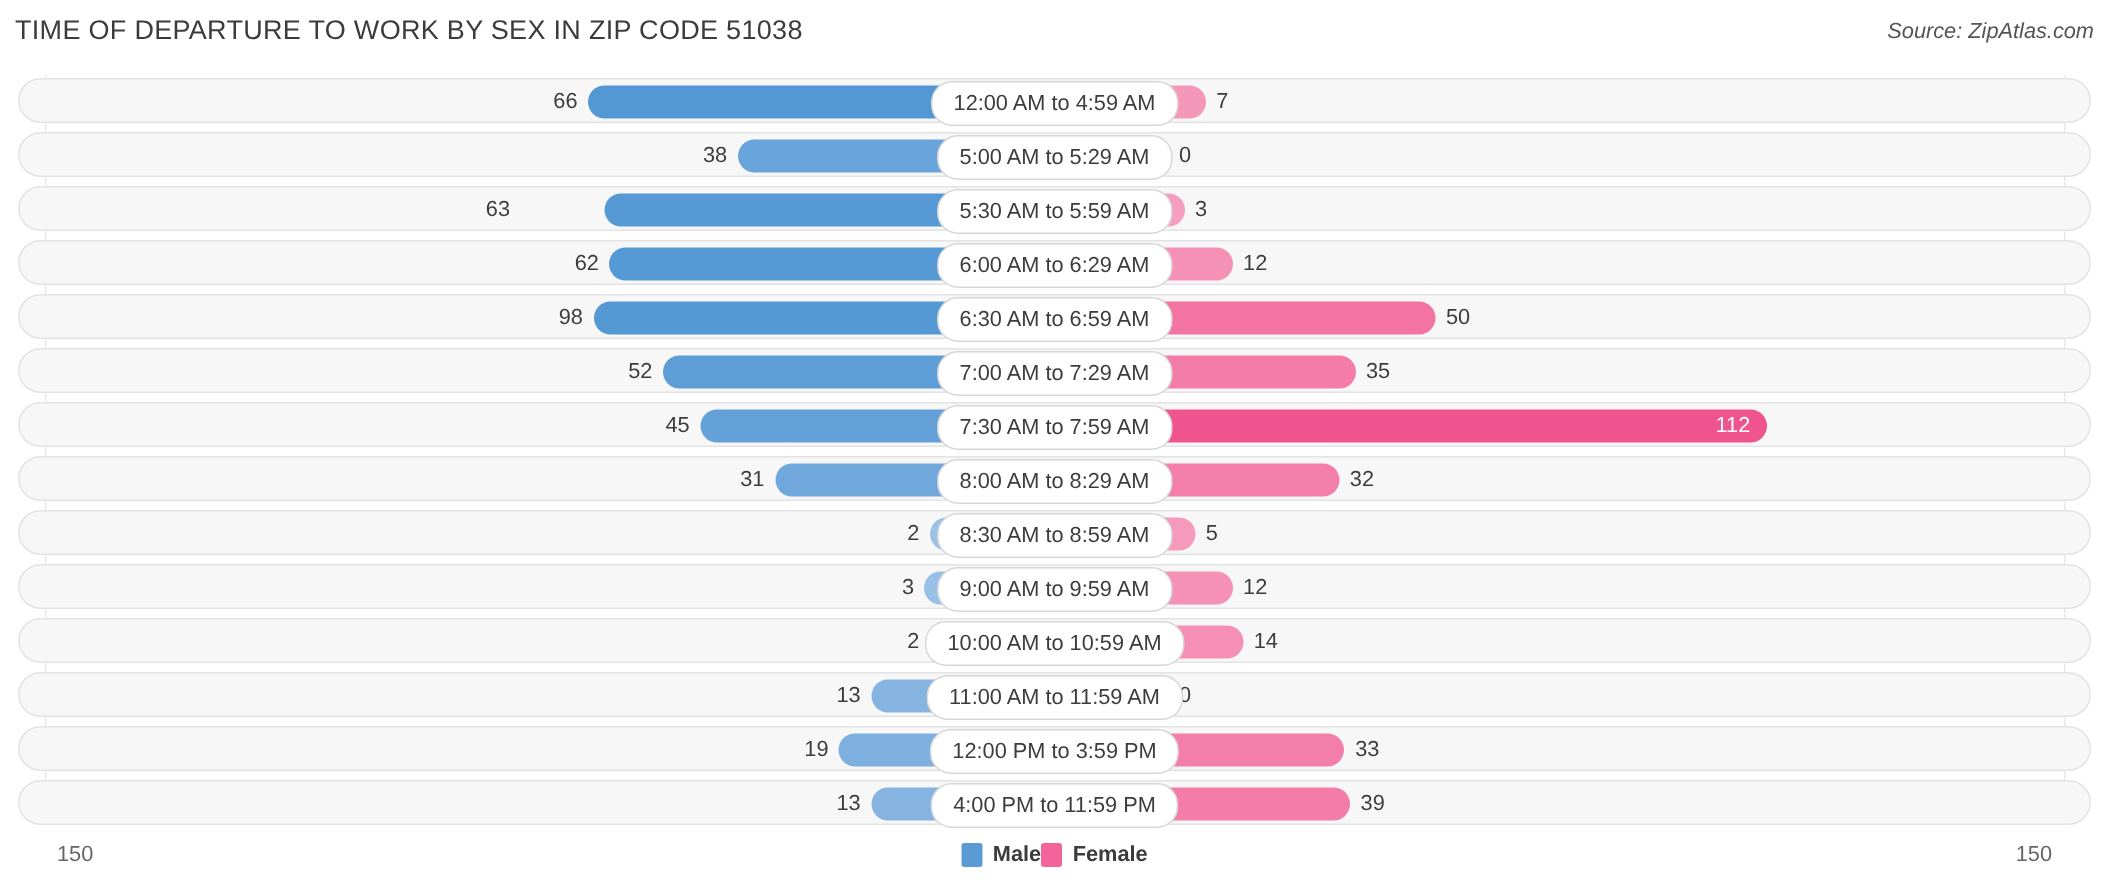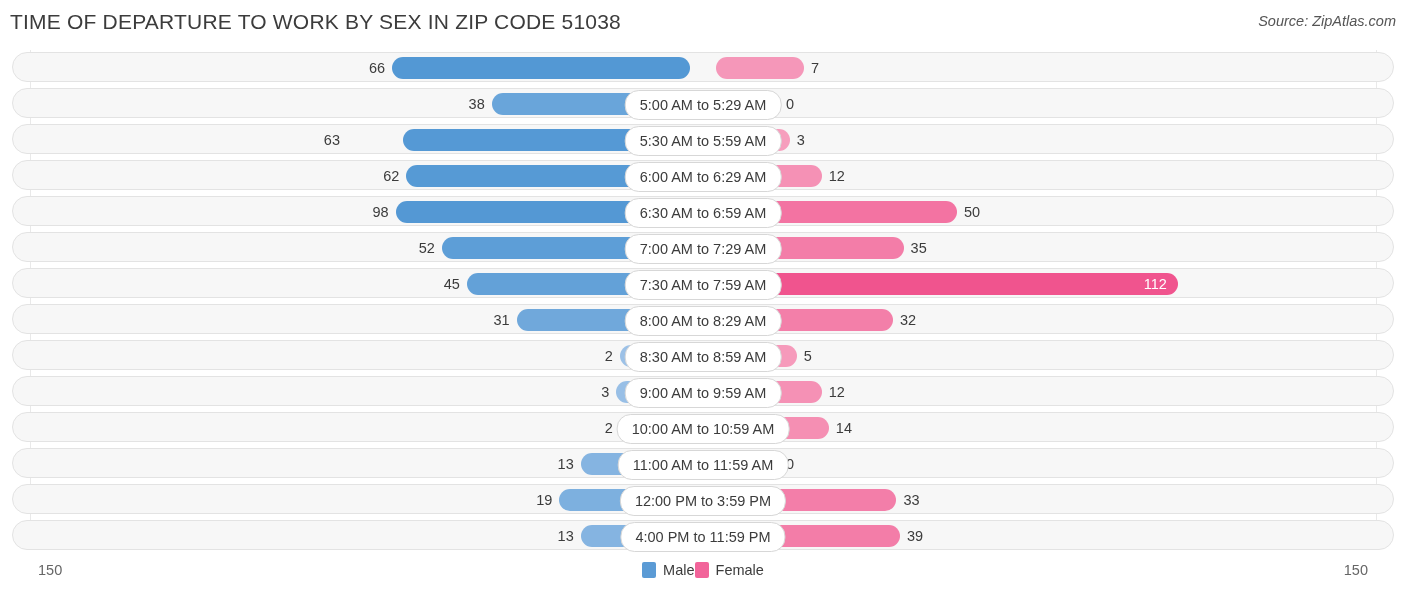--- a/index.html
+++ b/index.html
@@ -20,21 +20,21 @@
   .header {
     position: absolute;
     top: 0; left: 0;
     width: 1406px;
     height: 46px;
   }
   .chart-title {
     position: absolute;
     left: 10px;
     top: 10px;
-    font-size: 21px;
+    font-size: 18px;
     letter-spacing: .2px;
     color: #3c3c3c;
     white-space: nowrap;
   }
   .chart-source {
     position: absolute;
     right: 10px;
     top: 13px;
     font-size: 14.5px;
     font-style: italic;
@@ -126,20 +126,21 @@
   .axis-label.right { right: 38px; }
 
   .legend {
     position: absolute;
     left: 0;
     top: 10px;
     width: 1406px;
     display: flex;
     justify-content: center;
     align-items: flex-end;
+    font-weight: bold;
   }
   .legend-item {
     display: flex;
     align-items: center;
     gap: 7px;
     font-size: 14.5px;
     color: #3c3c3c;
   }
   .swatch {
     width: 14px;
@@ -157,20 +158,21 @@
 </div>
 
 <div class="plot" id="plot">
   <div class="gridline" style="left:30px"></div>
   <div class="gridline" style="left:1376px"></div>
 <div class="row" style="top: 6px;">
       <div class="bar male" style="width: 297.96px; background: rgb(83, 152, 212);"></div>
       <div class="bar female" style="width: 87.92px; background: rgb(245, 151, 185);"></div>
       <div class="val male" style="right: 1007.96px;">66</div>
       <div class="val female" style="left: 797.92px;">7</div>
+      <div class="cat-pill">12:00 AM to 4:59 AM</div>
     </div>
     <div class="row" style="top: 42px;">
       <div class="bar male" style="width: 198.28px; background: rgb(105, 165, 218);"></div>
       <div class="bar female" style="width: 63px; background: rgb(247, 170, 197);"></div>
       <div class="val male" style="right: 908.28px;">38</div>
       <div class="val female" style="left: 773px;">0</div>
       <div class="cat-pill">5:00 AM to 5:29 AM</div>
     </div>
     <div class="row" style="top: 78px;">
       <div class="bar male" style="width: 287.28px; background: rgb(85, 153, 213);"></div>

